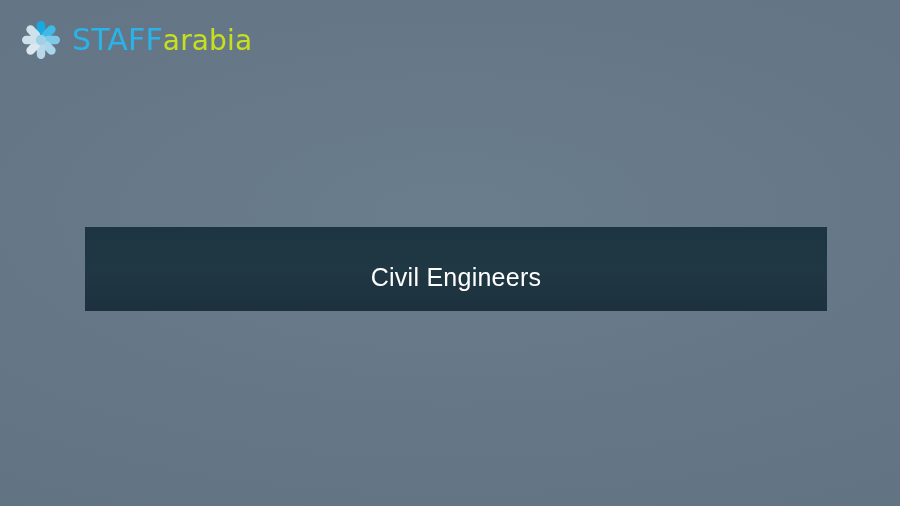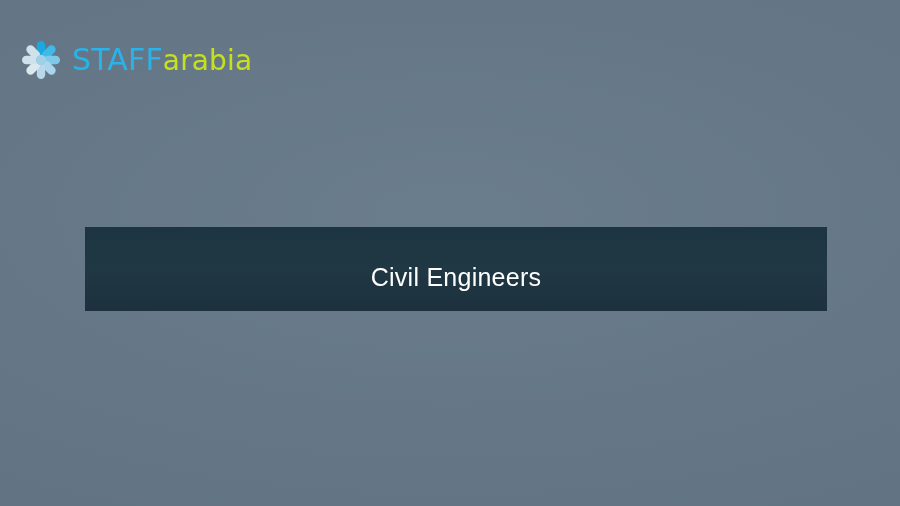--- a/index.html
+++ b/index.html
@@ -18,21 +18,21 @@
     background-image:
       radial-gradient(ellipse 120% 90% at 50% 42%, #6a7d8d 0%, #647686 55%, #5f7281 100%);
     font-family: "Liberation Sans", sans-serif;
     -webkit-font-smoothing: antialiased;
   }
 
   
   .logo {
     position: absolute;
     left: 18px;
-    top: 36px;
+    top: 16px;
     width: 250px;
     height: 48px;
     display: flex;
     align-items: center;
     gap: 8px;
   }
 
   .logo-mark {
     position: relative;
     width: 46px;

